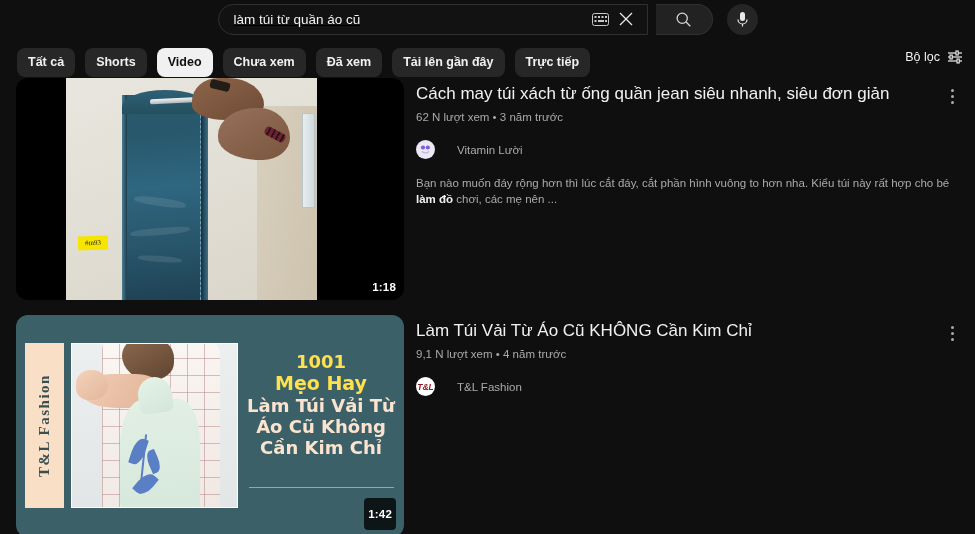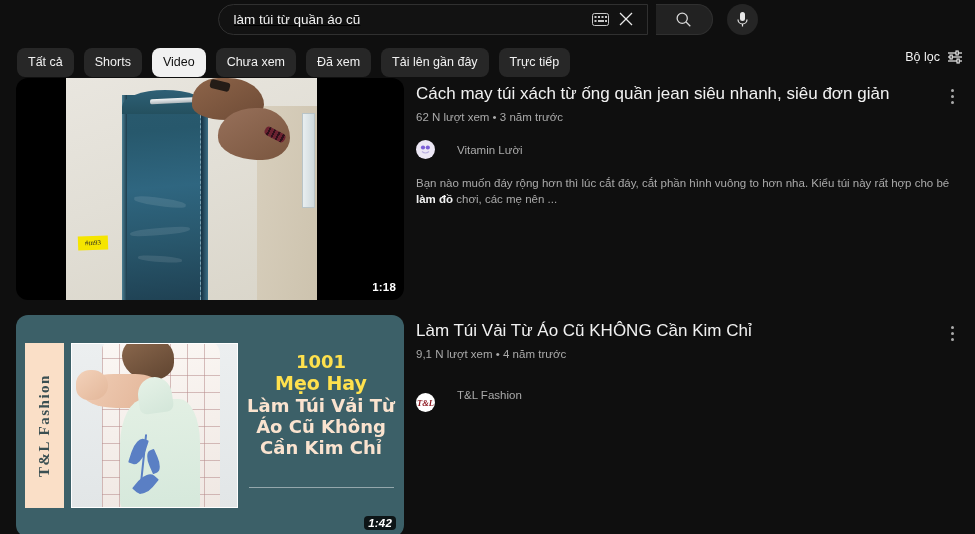--- a/index.html
+++ b/index.html
@@ -45,21 +45,21 @@
   .mic-btn {
     width: 31px; height: 31px; border-radius: 50%;
     background: #252525;
     display: flex; align-items: center; justify-content: center;
     cursor: pointer; margin-left: 6px;
   }
 
   
   .chips-row {
     position: absolute; top: 46px; left: 0; width: 975px; height: 32px;
-    display: flex; align-items: center; padding-left: 17px;
+    display: flex; align-items: center; padding-left: 17px; font-weight: bold;
   }
   .chip {
     height: 29px;
     padding: 0 11px;
     border-radius: 8px;
     background: #272727;
     color: #f1f1f1;
     font-size: 12.5px;
     display: flex; align-items: center;
     margin-right: 10px;
@@ -90,38 +90,38 @@
     cursor: pointer;
   }
   .duration {
     position: absolute; right: 8px; bottom: 7px;
     font-size: 11.5px; font-weight: bold; color: #fff;
     letter-spacing: 0.2px;
     margin-top: 12px;
   }
   .duration.badge {
     background: rgba(0,0,0,0.78);
-    padding: 1px 4px; border-radius: 4px; font-style: italic;
+    padding: 10px 4px; border-radius: 4px;
   }
 
   .info { flex: 1; padding: 5px 0 0 12px; position: relative; }
   .vtitle {
     color: #f1f1f1; font-size: 17px; line-height: 22px;
     font-weight: 400; margin-bottom: 6px;
     max-width: 520px; cursor: pointer;
   }
   .vmeta { color: #aaaaaa; font-size: 11.5px; margin-bottom: 17px; }
   .channel { display: flex; align-items: center; gap: 22px; margin-bottom: 16px; cursor: pointer; width: max-content; }
   .avatar {
     width: 19px; height: 19px; border-radius: 50%;
     display: flex; align-items: center; justify-content: center;
     font-size: 9px; overflow: hidden; flex-shrink: 0;
   }
   .avatar.vitamin { background: #ece7f5; }
-  .avatar.tl { background: #ffffff; color: #8e1b23; font-family: Liberation Serif, serif; font-style: italic; font-weight: bold; font-size: 8.5px; margin-top: 16px; }
+  .avatar.tl { background: #ffffff; color: #8e1b23; font-family: Liberation Sans, sans-serif; font-style: italic; font-weight: bold; font-size: 8.5px; }
   .chname { color: #aaaaaa; font-size: 11.5px; }
   .vdesc { color: #aaaaaa; font-size: 11.5px; line-height: 16px; max-width: 535px; }
   .vdesc b { color: #f1f1f1; font-weight: bold; }
   .menu-dots {
     position: absolute; right: 12px; top: 5px;
     width: 22px; height: 26px;
     display: flex; flex-direction: column; align-items: center; justify-content: center;
     gap: 3px; cursor: pointer;
   }
   .menu-dots i { width: 3px; height: 3px; border-radius: 50%; background: #aaaaaa; display: block; }

